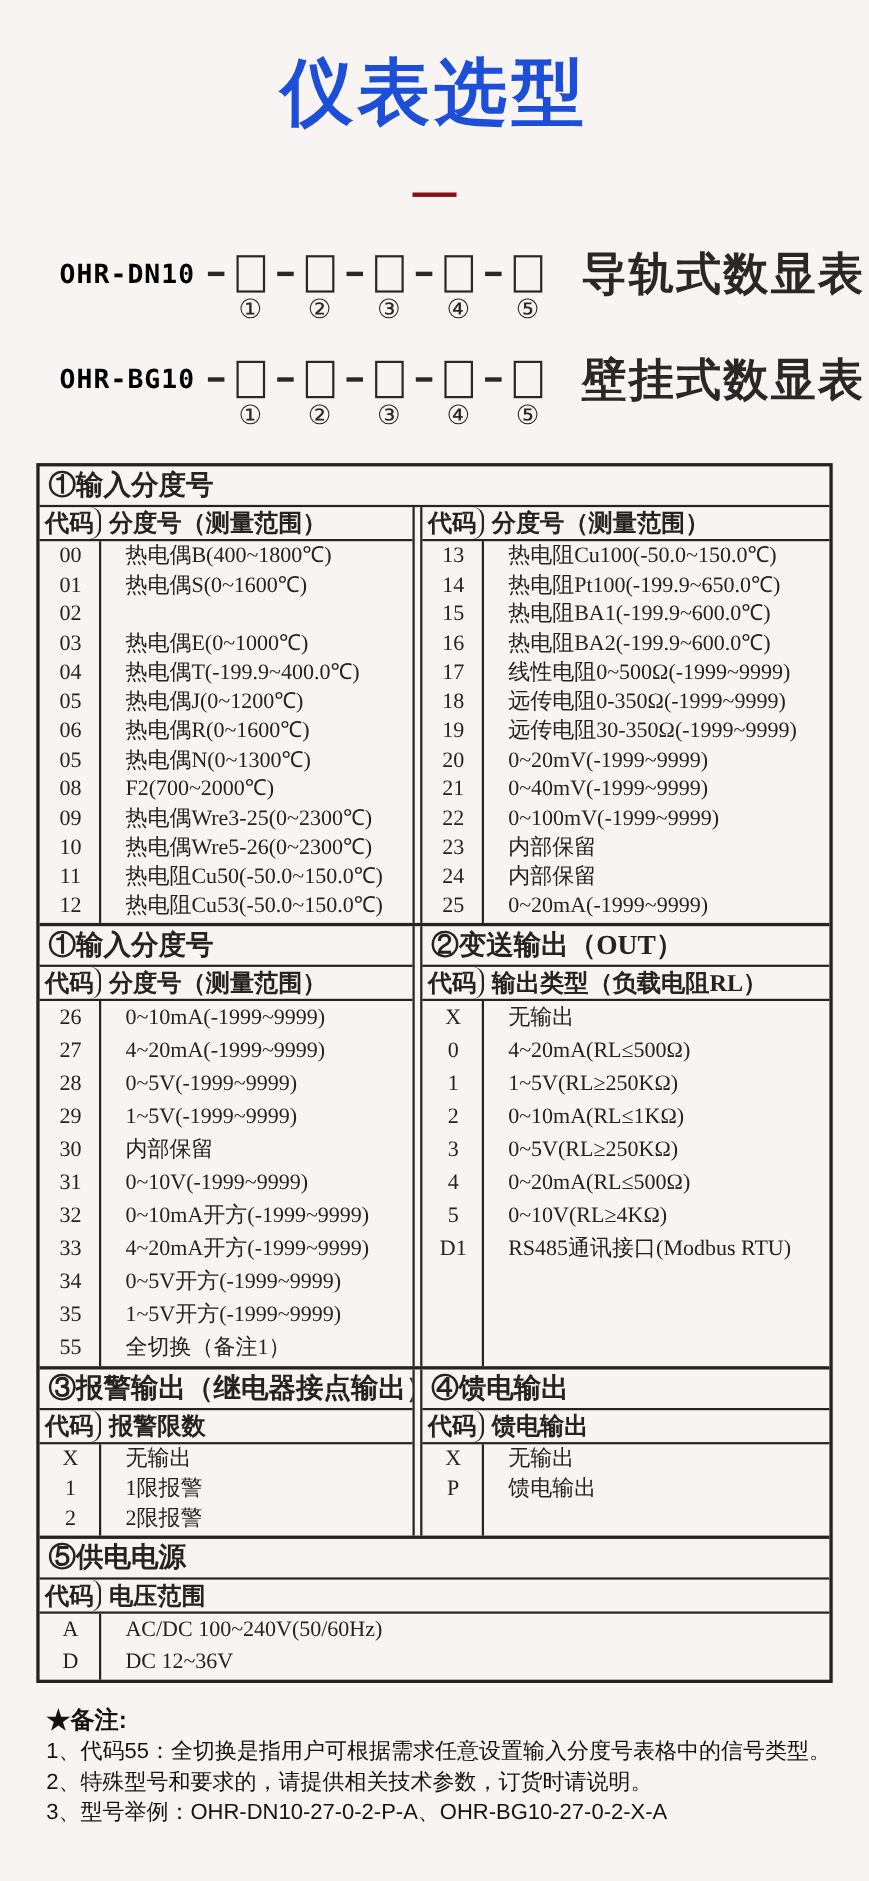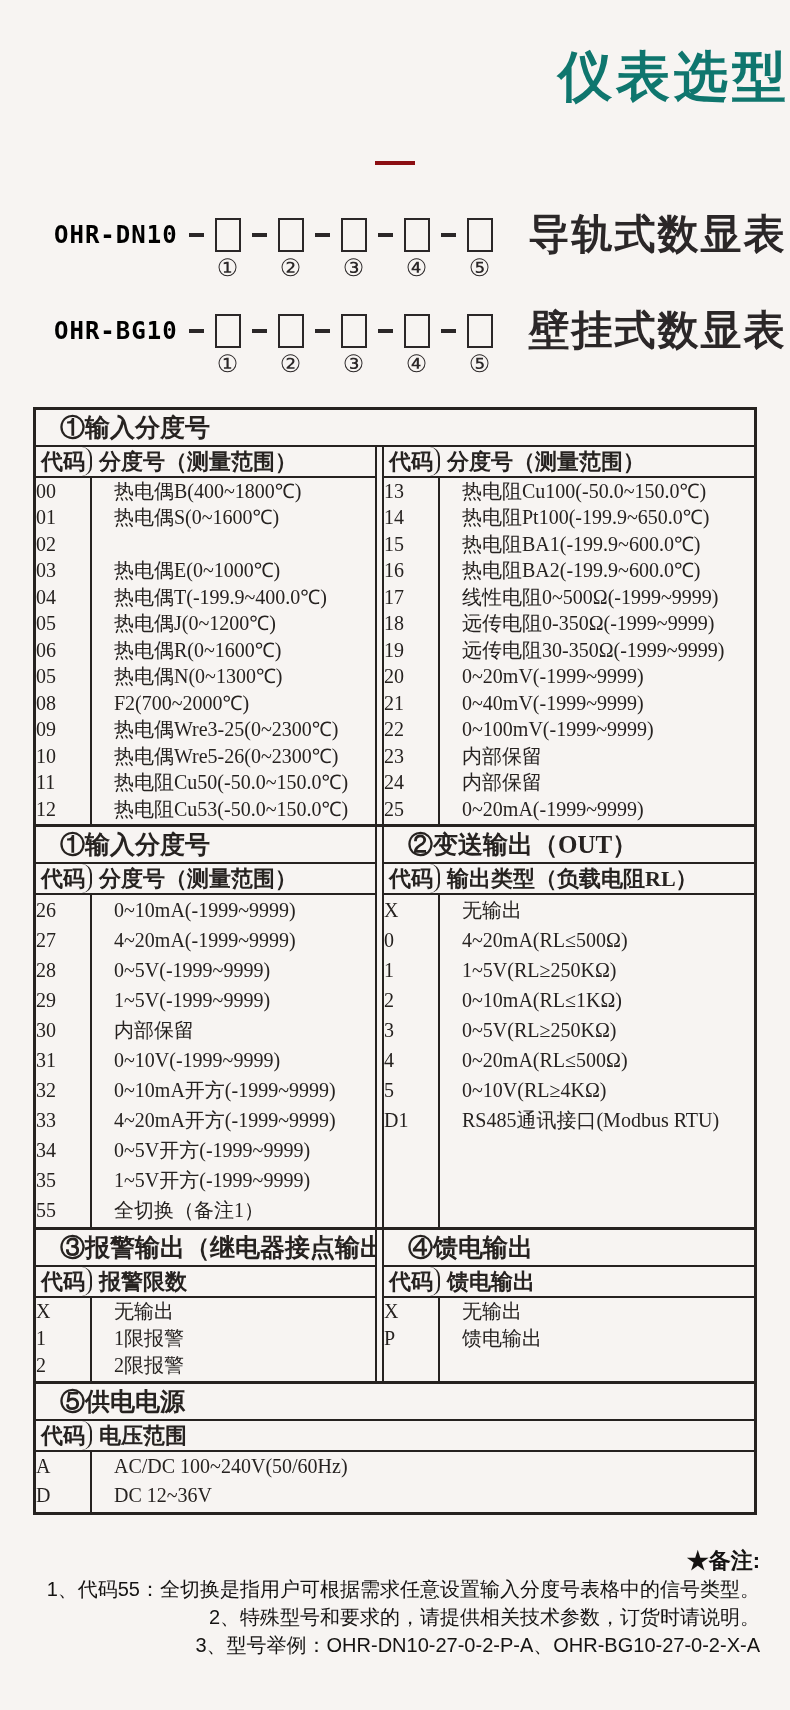--- a/index.html
+++ b/index.html
@@ -7,25 +7,25 @@
   body {
     height: 1710px;
     background: #f7f4f2;
     color: #262220;
     font-family: "Liberation Sans", sans-serif;
     overflow: hidden;
   }
   
   .page-title {
     margin-top: 44px;
-    text-align: right;
-    font-size: 54px;
+    text-align: center;
+    font-size: 66px;
     font-weight: 800;
     letter-spacing: 4px;
-    color: #0f766e;
+    color: #1d4ed8;
     line-height: 1.2;
   }
   .accent-dash {
     width: 40px; height: 4px;
     margin: 52px auto 0;
   }
   
   .models { margin: 50px 0 0 54px; }
   .model-row {
     display: flex; align-items: center;
@@ -59,21 +59,21 @@
   .tbl {
     margin: 33px 33px 0;
     width: 724px;
     border: 3px solid #262220;
     font-family: "Liberation Serif", serif;
   }
   .section { border-top: 3px solid #262220; }
   .section:first-child { border-top: none; }
   .band {
     font-size: 25px; font-weight: 700;
-    line-height: 33px; padding: 1px 24px;
+    line-height: 33px; padding: 1px 8px;
     border-bottom: 2px solid #262220;
     white-space: nowrap; overflow: hidden;
   }
   .cols { display: grid; grid-template-columns: 341px 5px 1fr; }
   .half { display: flex; flex-direction: column; }
   .half-l { border-right: 2px solid #262220; }
   .half-r { border-left: 2px solid #262220; grid-column: 3; }
   .gap { grid-column: 2; }
   .hdr {
     display: grid; grid-template-columns: 56px 1fr;
@@ -83,28 +83,28 @@
   }
   .hdr .c { text-align: center; border-right: 2px solid #262220; border-radius: 10px; }
   .hdr .d { padding-left: 7px; overflow: hidden; }
   .body { flex: 1; position: relative; font-size: 20px; padding-bottom: 2px; }
   .body::before {
     content: ""; position: absolute;
     left: 54px; top: 0; bottom: 0; width: 2px;
     background: #262220;
   }
   .row { display: grid; grid-template-columns: 56px 1fr; white-space: nowrap; }
-  .row .c { text-align: left; }
+  .row .c { text-align: center; }
   .row .d { padding-left: 22px; overflow: hidden; }
   .sec1 .row { line-height: 26.5px; }
   .sec2 .row { line-height: 30px; }
   .sec3 .row { line-height: 27px; }
   .sec5 .row { line-height: 29px; }
   
-  .notes { margin: 32px 30px 0 42px; font-size: 20px; color: #151312; text-align: right; }
+  .notes { margin: 20px 30px 0 42px; font-size: 20px; color: #151312; }
   .notes-title { font-weight: 700; font-size: 22px; line-height: 28px; }
   .note-item { line-height: 28px; white-space: nowrap; }
 </style>
 </head>
 <body>
 
 <div class="page-title">仪表选型</div>
 <div class="accent-dash" style="background: rgb(139, 14, 18);"></div>
 
 <div class="models">

